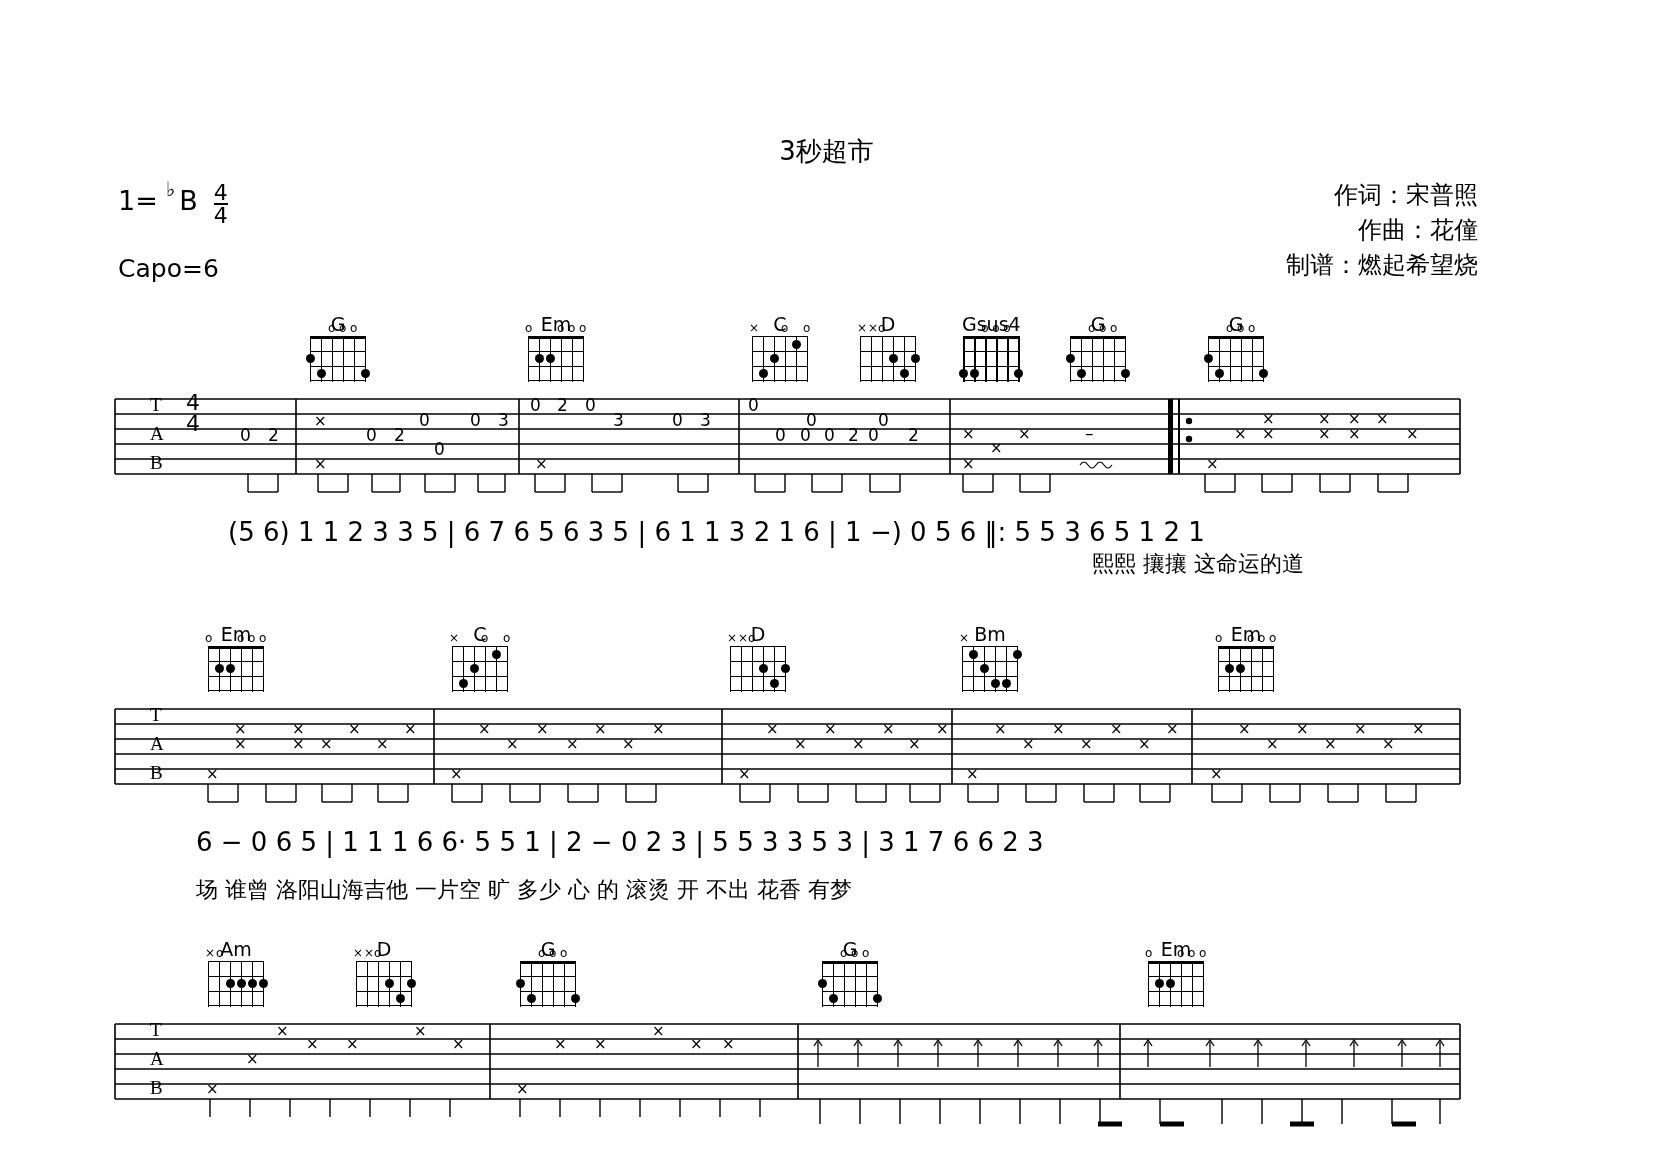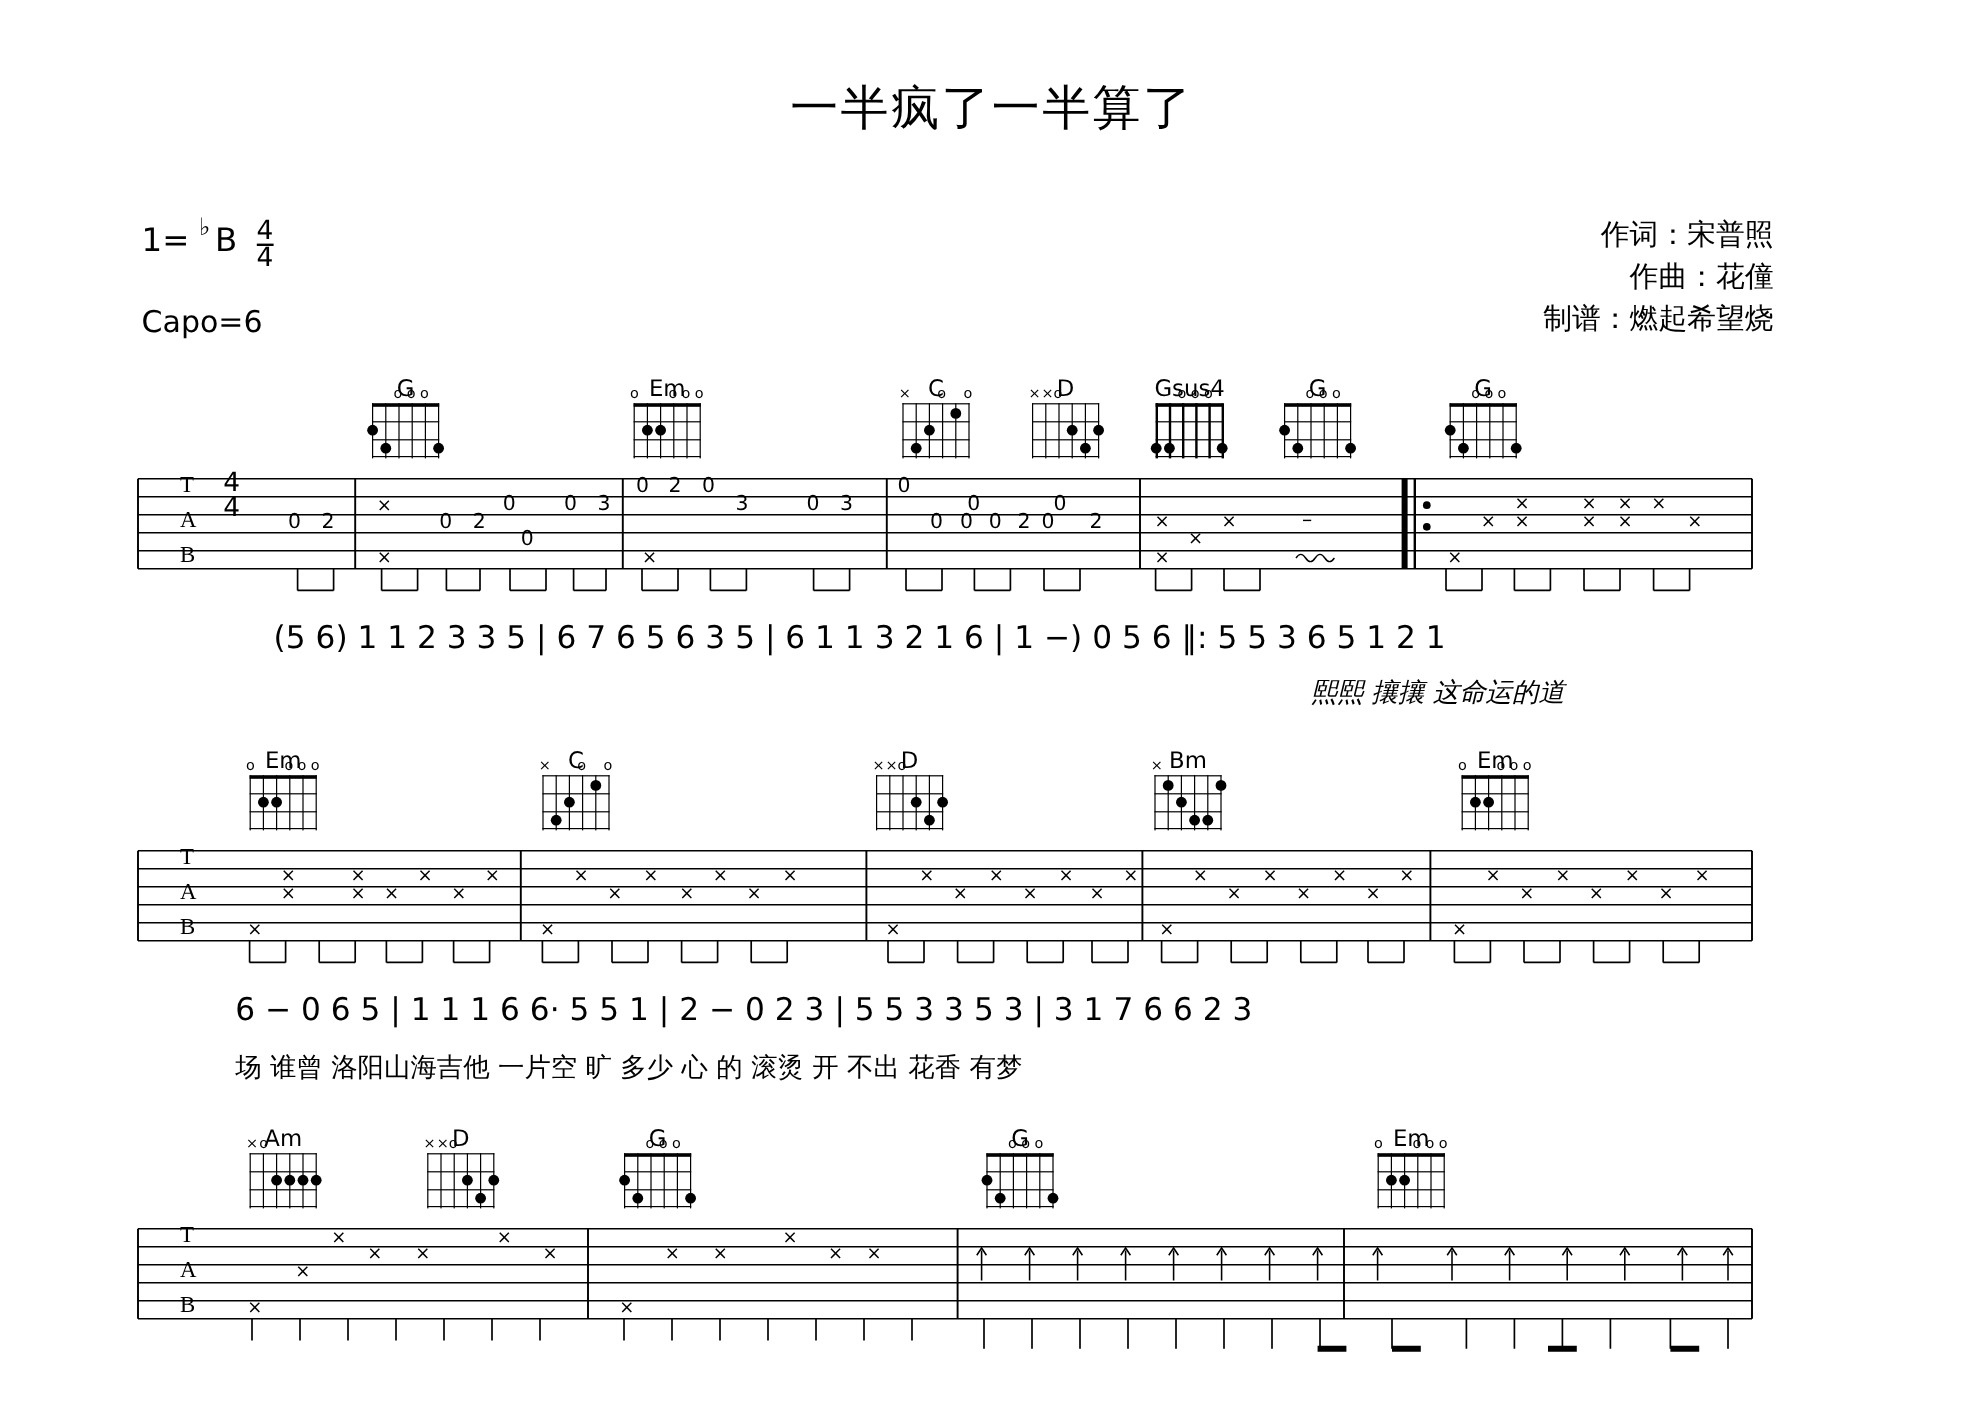--- a/index.html
+++ b/index.html
@@ -162,21 +162,21 @@
     font-size: 22px;
     font-family: "DejaVu Sans", sans-serif;
     white-space: nowrap;
   }
 </style>
 </head>
 <body>
 
 <div class="sheet">
 
-  <div class="title">一半疯了一半算了</div>
+  <div class="artist">3秒超市</div>
 
   <div class="key-block">
     <div class="key-line">
       <span>1=</span>
       <span class="flat">♭</span>
       <span>B</span>
       <span class="meter">
         <span>4</span><br>
         <span style="border-top:2px solid #000;display:inline-block;padding-top:1px;">4</span>
       </span>
@@ -478,21 +478,21 @@
       <span class="xhit" style="left:1318px; top:105px;">×</span>
       <span class="xhit" style="left:1318px; top:120px;">×</span>
       <span class="xhit" style="left:1348px; top:105px;">×</span>
       <span class="xhit" style="left:1348px; top:120px;">×</span>
       <span class="xhit" style="left:1376px; top:105px;">×</span>
       <span class="xhit" style="left:1406px; top:120px;">×</span>
       <span class="xhit" style="left:1234px; top:120px;">×</span>
     </div>
 
     <div class="numline" style="left:228px; top:212px;">(5 6) 1  1 2 3   3 5 | 6 7 6 5 6   3 5 | 6 1 1 3 2   1 6 | 1  −) 0  5 6 ‖: 5 5   3 6 5 1  2 1</div>
-    <div class="lyricline" style="left:1092px; top:257px;font-style:italic;">熙熙   攘攘  这命运的道</div>
+    <div class="lyricline" style="left:1092px; top:244px;">熙熙   攘攘  这命运的道</div>
   </div>
 
   <div class="system sys2">
 
     <div class="chorddia" style="left:208px; top:8px;">
       <div class="chordname">Em</div>
       <div class="grid">
         <div class="nut"></div>
         <div class="hline" style="top:15px;"></div>
           <div class="hline" style="top:30px;"></div>

